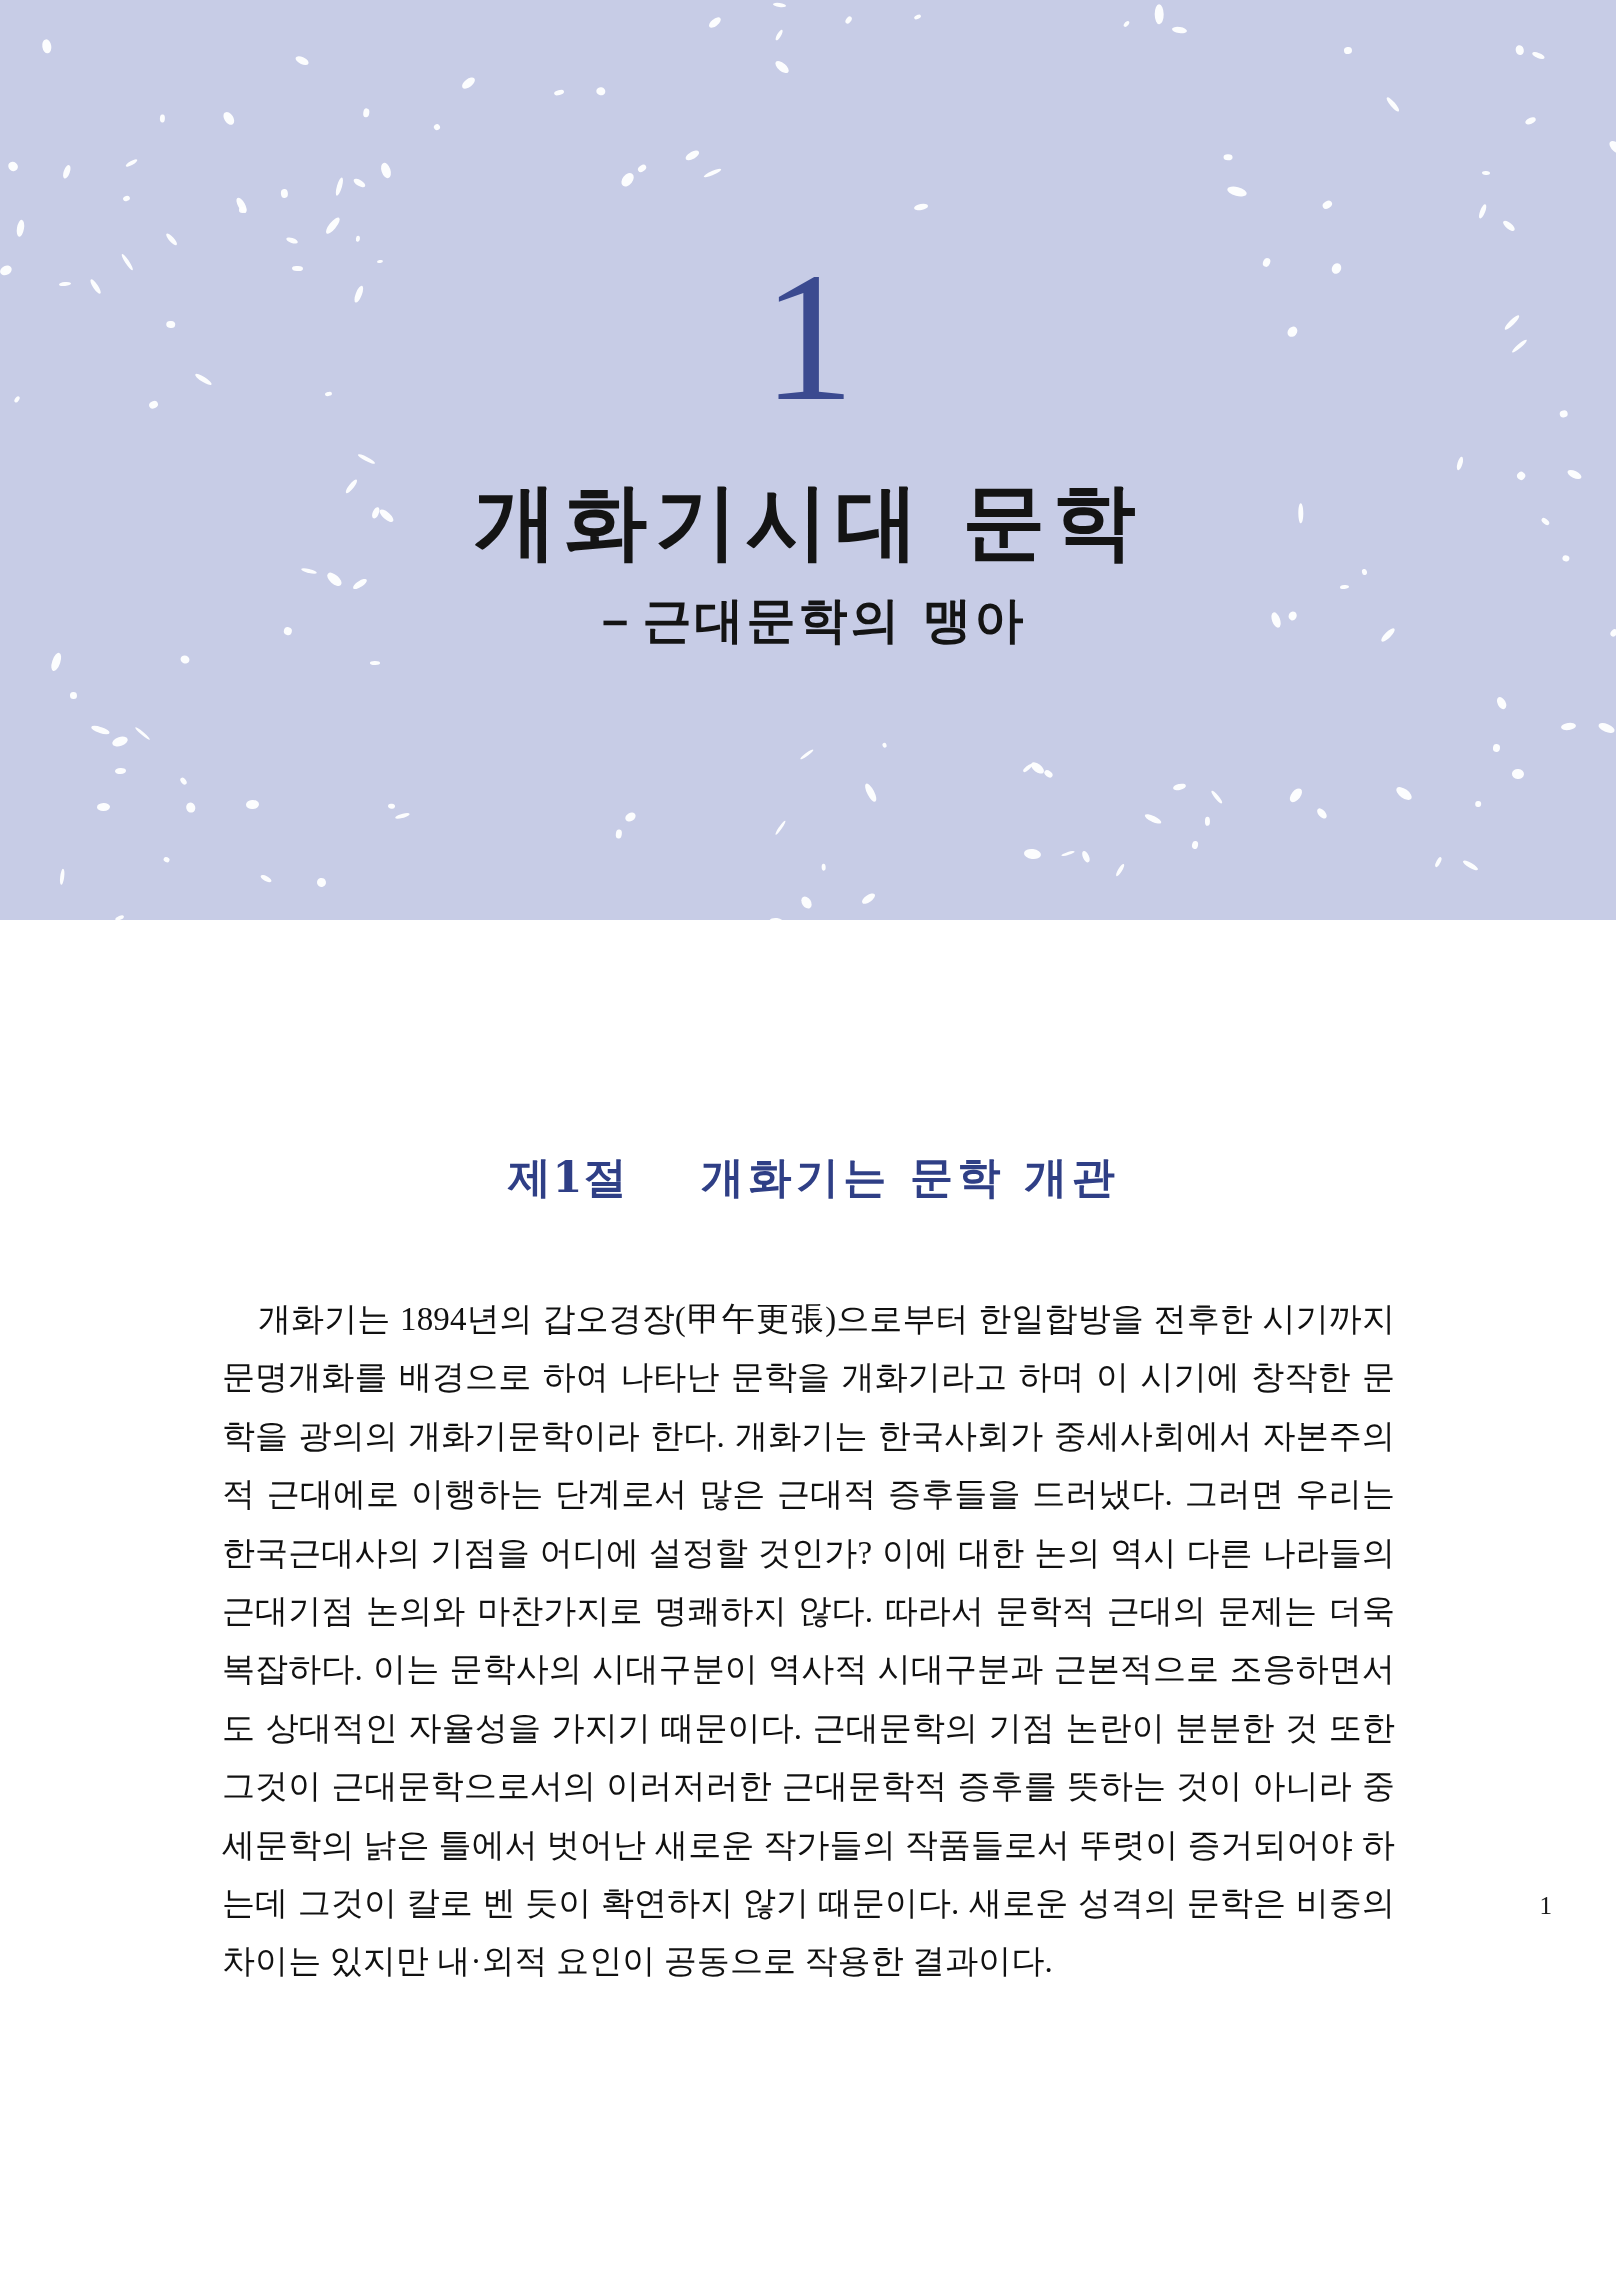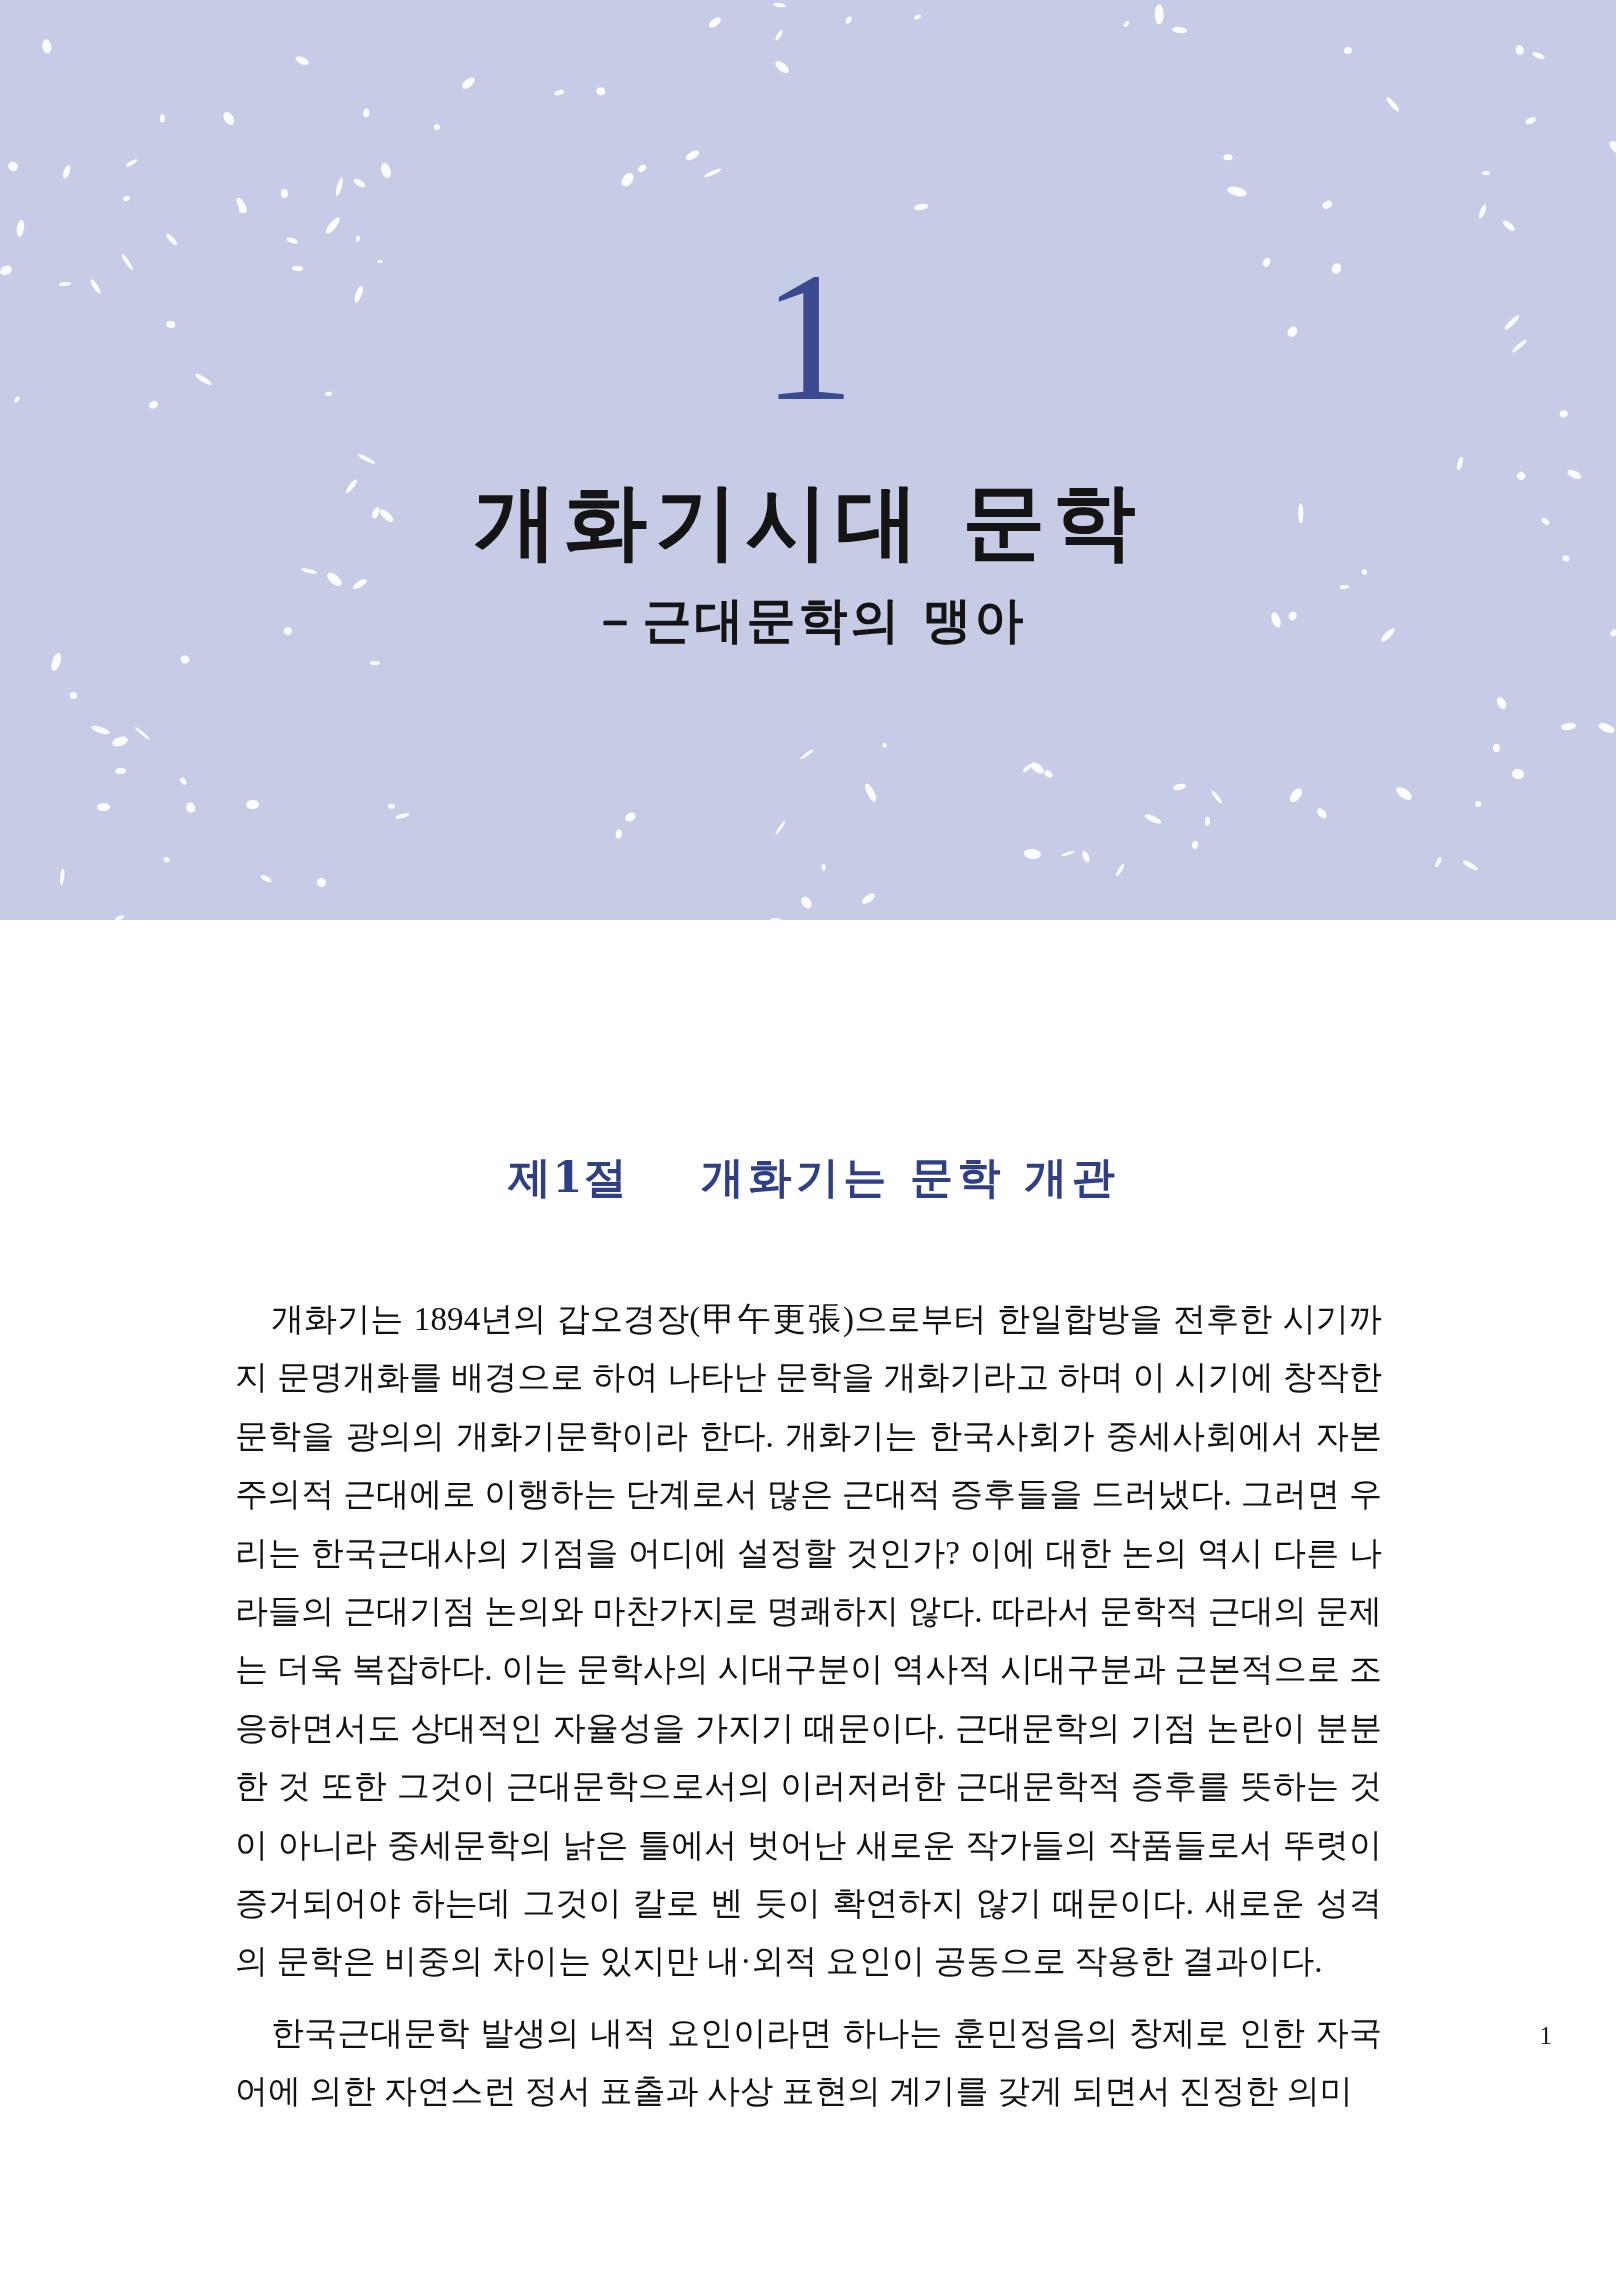--- a/index.html
+++ b/index.html
@@ -96,21 +96,21 @@
 
   .body-copy {
     margin-top: 83px;
   }
   .para {
     font-size: 33px;
     line-height: 1.77;
     text-align: justify;
     text-justify: inter-character;
     text-indent: 36px;
-    margin: 13px;
+    margin: 0;
     word-break: break-all;
     letter-spacing: 0.1px;
   }
   .para + .para {
     margin-top: 0;
   }
 
   .folio {
     position: absolute;
     right: 65px;
@@ -276,18 +276,17 @@
 <div class="page">
 
   <div class="section-heading">
     <span class="num">제1절</span>
     <span class="gap"></span>
     <span>개화기는 문학 개관</span>
   </div>
 
   <div class="body-copy">
     <p class="para">개화기는 1894년의 갑오경장(甲午更張)으로부터 한일합방을 전후한 시기까지 문명개화를 배경으로 하여 나타난 문학을 개화기라고 하며 이 시기에 창작한 문학을 광의의 개화기문학이라 한다. 개화기는 한국사회가 중세사회에서 자본주의적 근대에로 이행하는 단계로서 많은 근대적 증후들을 드러냈다. 그러면 우리는 한국근대사의 기점을 어디에 설정할 것인가? 이에 대한 논의 역시 다른 나라들의 근대기점 논의와 마찬가지로 명쾌하지 않다. 따라서 문학적 근대의 문제는 더욱 복잡하다. 이는 문학사의 시대구분이 역사적 시대구분과 근본적으로 조응하면서도 상대적인 자율성을 가지기 때문이다. 근대문학의 기점 논란이 분분한 것 또한 그것이 근대문학으로서의 이러저러한 근대문학적 증후를 뜻하는 것이 아니라 중세문학의 낡은 틀에서 벗어난 새로운 작가들의 작품들로서 뚜렷이 증거되어야 하는데 그것이 칼로 벤 듯이 확연하지 않기 때문이다. 새로운 성격의 문학은 비중의 차이는 있지만 내·외적 요인이 공동으로 작용한 결과이다.</p>
-    <p class="para">한국근대문학 발생의 내적 요인이라면 하나는 훈민정음의 창제로 인한 자국어에 의한 자연스런 정서 표출과 사상 표현의 계기를 갖게 되면서 진정한 의미</p>
   </div>
 
   <div class="folio">1</div>
 </div>
 
 
 </body></html>

